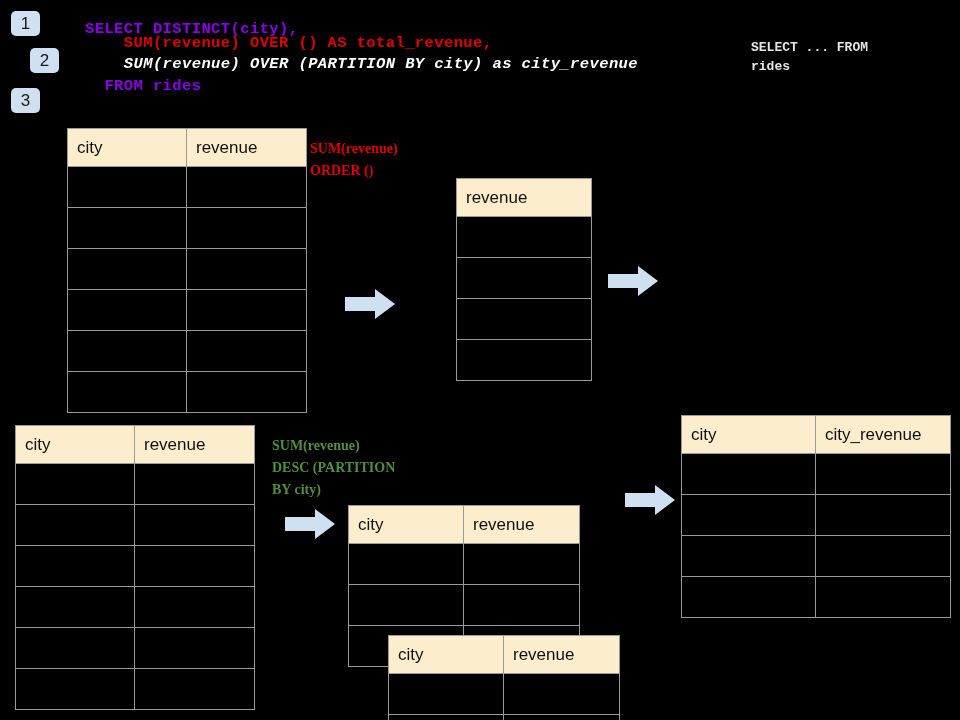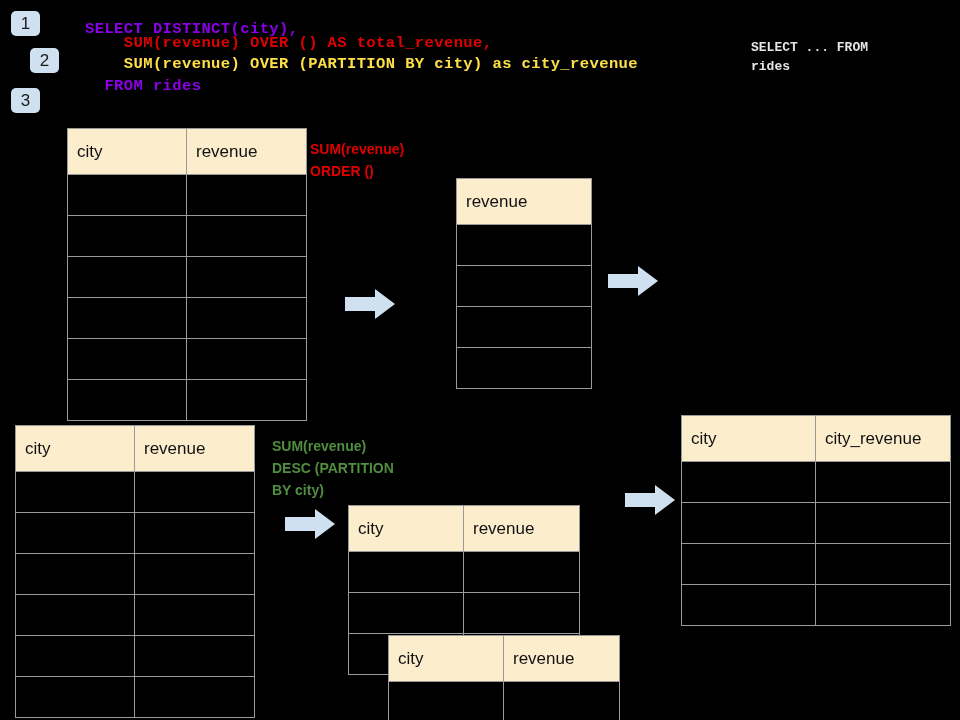--- a/index.html
+++ b/index.html
@@ -37,36 +37,36 @@
     position: absolute;
     font-family: "Liberation Mono", monospace;
     font-size: 15.5px;
     font-weight: bold;
     letter-spacing: 0.4px;
     white-space: pre;
     line-height: 21.5px;
   }
   .sql-purple { color: #8b00e8; }
   .sql-red    { color: #e00000; }
-  .sql-green  { color: #fde047; }
+  .sql-green  { color: #ffffff; font-style: italic; }
 
   .side-note {
     position: absolute;
     font-family: "Liberation Mono", monospace;
     font-size: 13px;
     font-weight: bold;
     color: #e5e5e5;
     line-height: 19px;
     white-space: pre;
   }
 
   
   .annot {
     position: absolute;
-    font-family: Liberation Sans, sans-serif;
+    font-family: Liberation Serif, serif;
     font-size: 14px;
     font-weight: bold;
     line-height: 22px;
     white-space: pre;
   }
   .annot-red   { color: #e00000; }
   .annot-green { color: #4f8f3f; }
 
   
   .tbl {
@@ -82,21 +82,21 @@
     padding: 0;
   }
   .tbl th {
     background: #fceecd;
     color: #111111;
     font-family: "Liberation Sans", sans-serif;
     font-size: 17px;
     font-weight: normal;
     text-align: left;
     padding: 0 0 0 9px;
-    height: 46px;
+    height: 38px;
   }
   .tbl td {
     background: #000000;
     height: 41px;
   }
 
   
   .arrow {
     position: absolute;
   }

